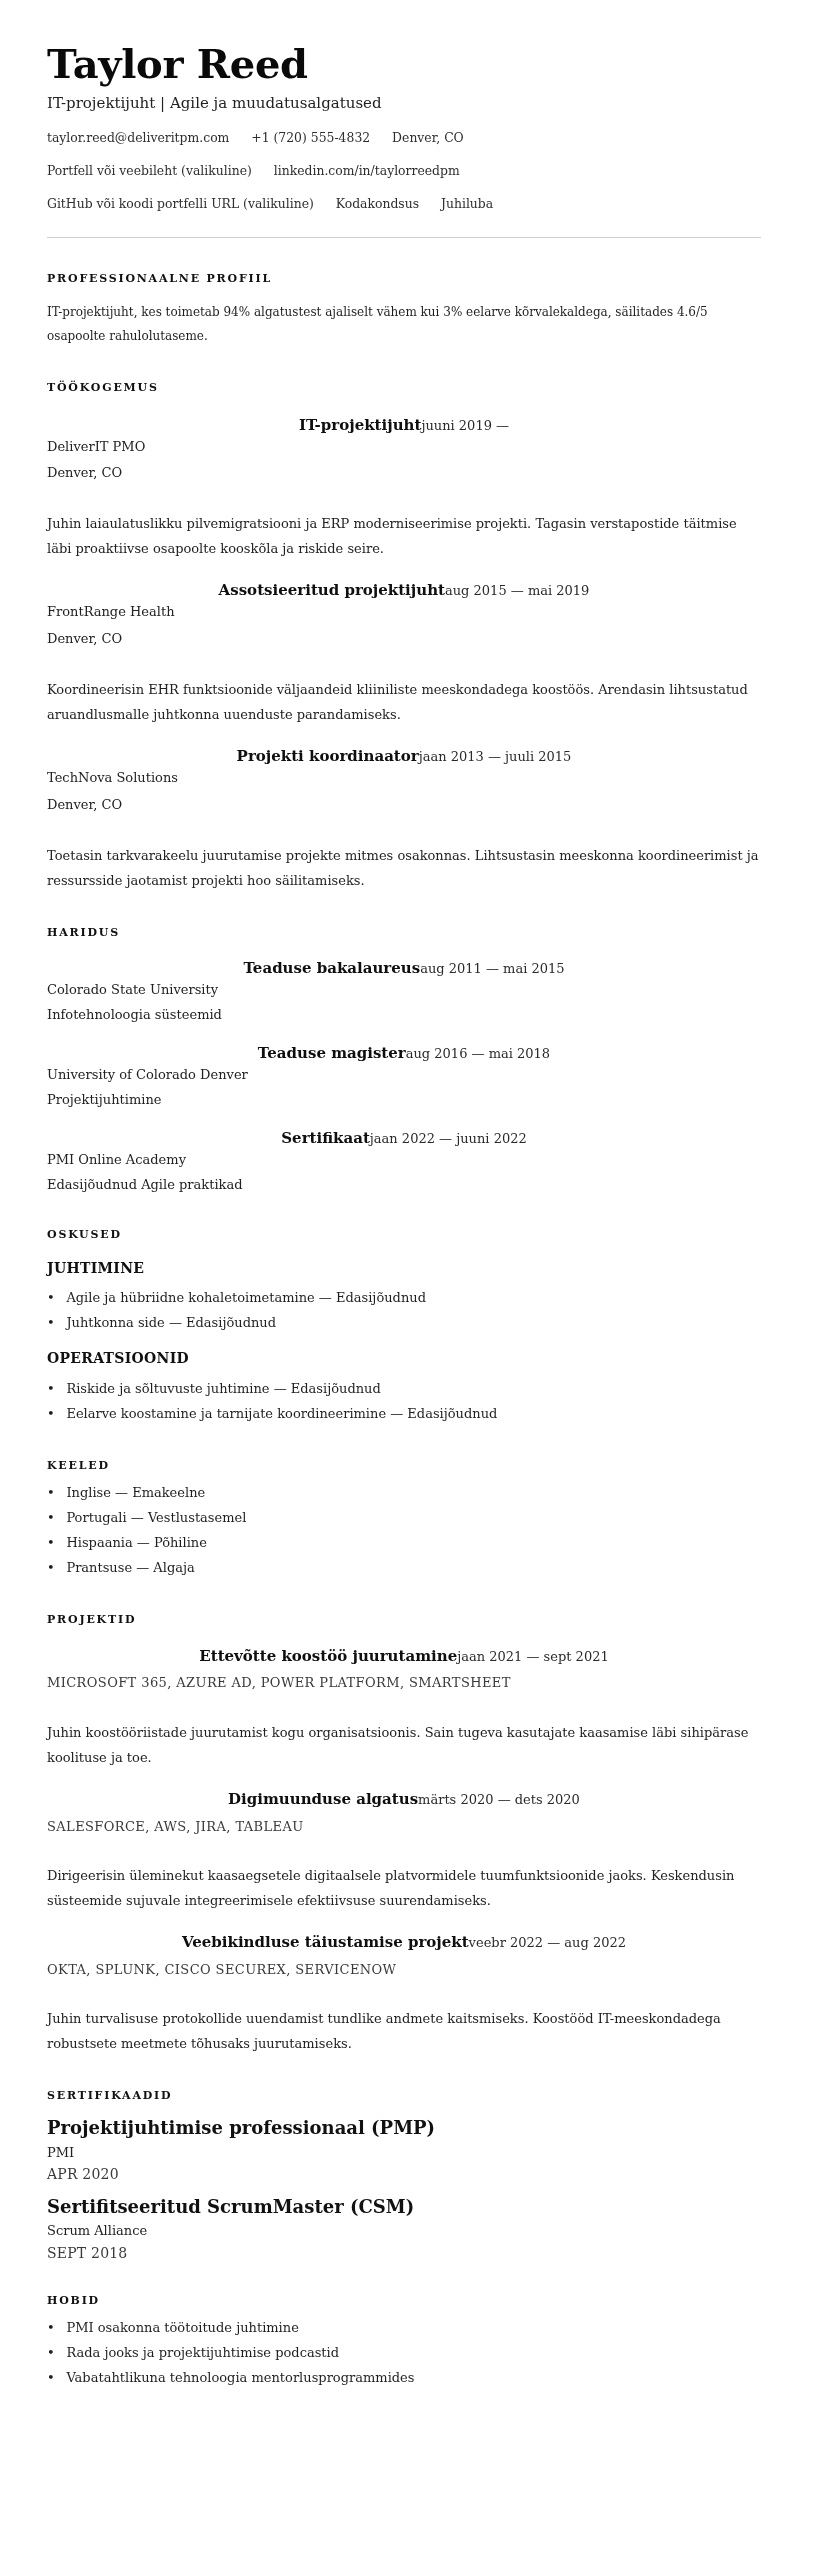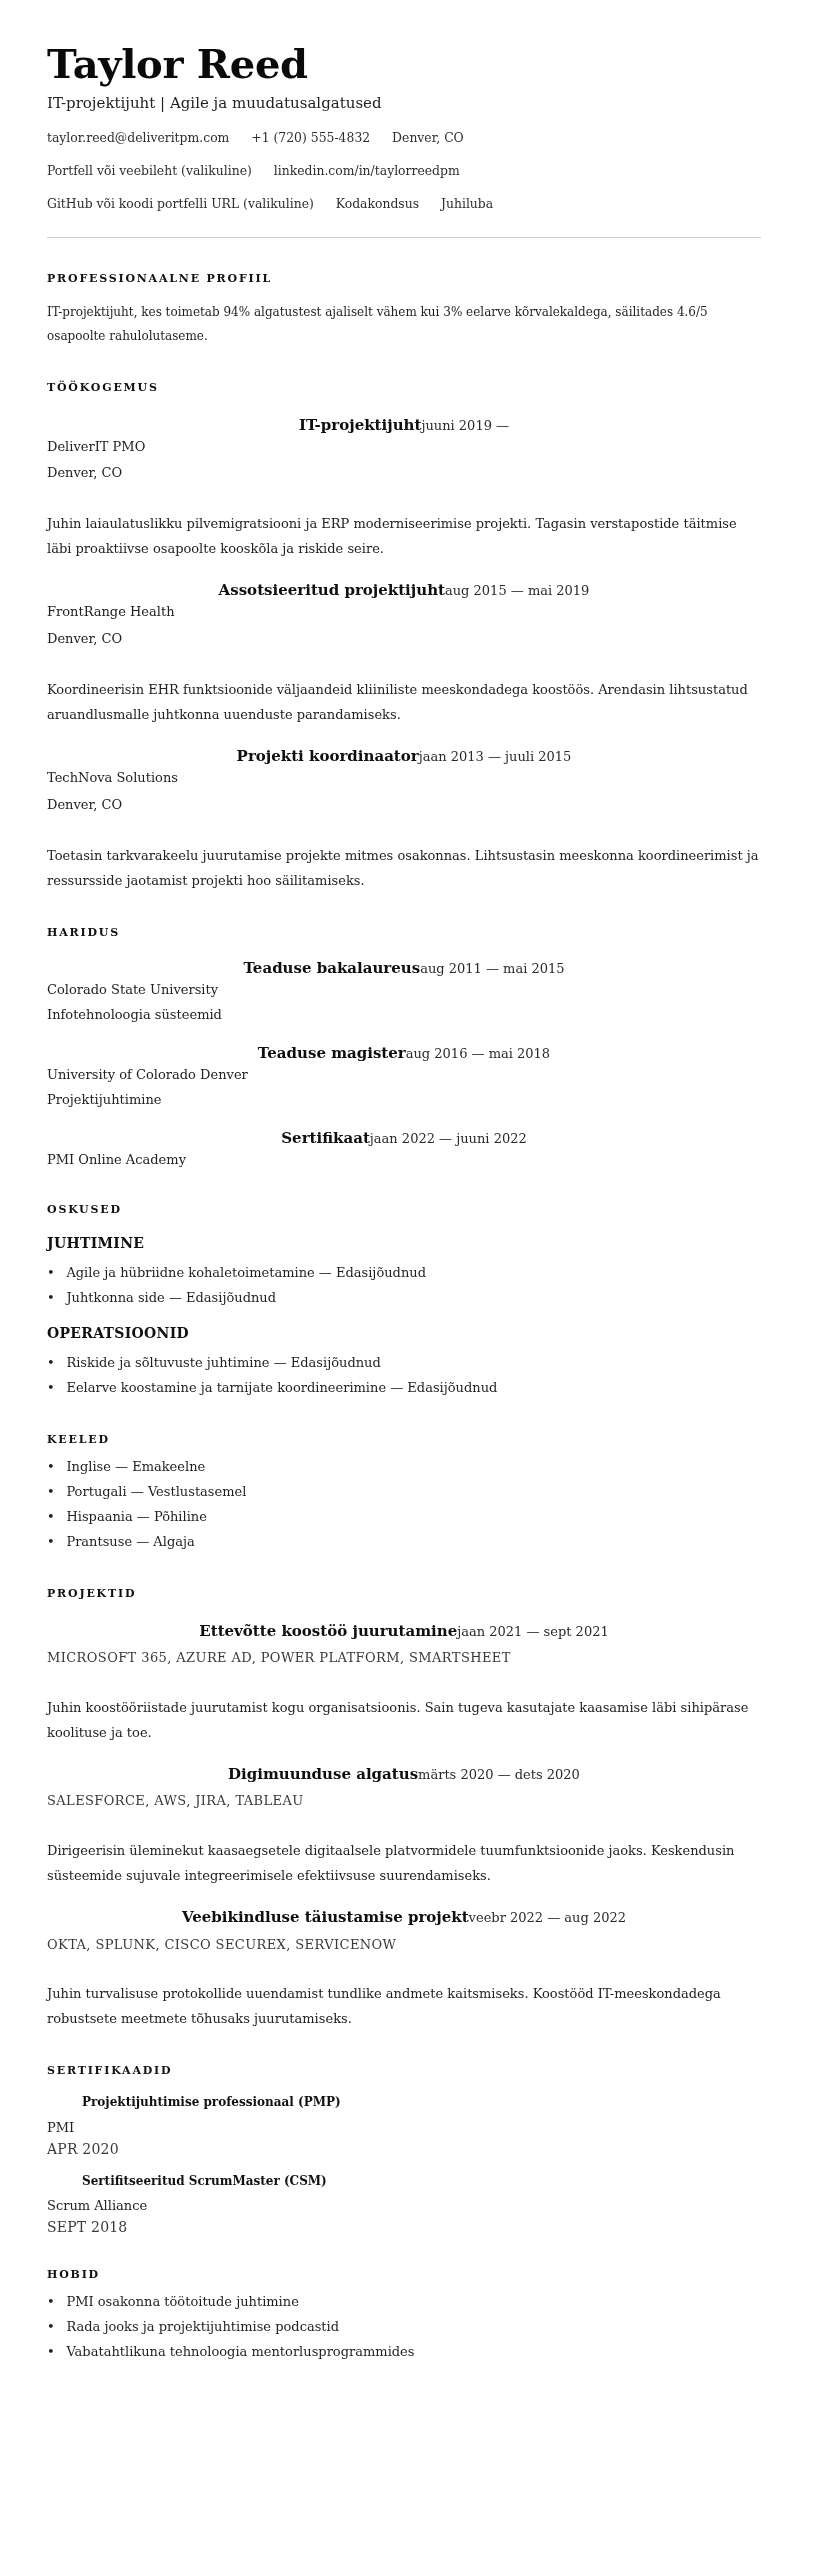--- a/index.html
+++ b/index.html
@@ -34,21 +34,21 @@
   .skill-group-title { font-size: 14px; font-weight: bold; letter-spacing: 0.3px; line-height: 19.4px; color: #111; margin-top: 16.6px; }
   .skill-group-title.later { margin-top: 14px; }
   ul.bullets { list-style: none; margin-top: 7px; }
   ul.bullets li { font-size: 13px; line-height: 25px; color: #1f1f1f; position: relative; padding-left: 19.4px; }
   ul.bullets li::before { content: "•"; position: absolute; left: 0; top: 0; color: #1f1f1f; }
   .lang-list { margin-top: 11px; }
   .proj-tech { font-size: 13px; line-height: 16.6px; color: #3a3a3a; letter-spacing: 0.4px; margin-top: 8.3px; text-transform: uppercase; }
   .proj-desc { font-size: 13px; line-height: 25px; color: #222; margin-top: 28px; }
   .cert-entry { margin-top: 15px; }
   .cert-entry + .cert-entry { margin-top: 15px; }
-  .cert-name { font-size: 12px; font-weight: bold; line-height: 19.4px; color: #111; margin-left: 35px; }
+  .cert-name { font-size: 18px; font-weight: bold; line-height: 19.4px; color: #111; }
   .cert-issuer { font-size: 13px; line-height: 21px; color: #222; margin-top: 4.1px; }
   .cert-date { font-size: 14px; line-height: 15px; color: #3a3a3a; margin-top: 4.1px; text-transform: uppercase; letter-spacing: 0.2px; }
 </style>
 </head>
 <body>
 
 <div class="page">
 
   <header>
     <h1 class="name">Taylor Reed</h1>
@@ -130,20 +130,21 @@
       <div class="entry-sub">University of Colorado Denver</div>
       <div class="edu-field">Projektijuhtimine</div>
     </div>
 
     <div class="edu-entry">
       <div class="entry-head">
         <div class="entry-title">Sertifikaat</div>
         <div class="entry-date">jaan 2022 — juuni 2022</div>
       </div>
       <div class="entry-sub">PMI Online Academy</div>
+      <div class="edu-field">Edasijõudnud Agile praktikad</div>
     </div>
   </section>
 
   <section class="section">
     <h2 class="section-title">Oskused</h2>
     <div class="skill-group-title">JUHTIMINE</div>
     <ul class="bullets">
       <li>Agile ja hübriidne kohaletoimetamine — Edasijõudnud</li>
       <li>Juhtkonna side — Edasijõudnud</li>
     </ul>

